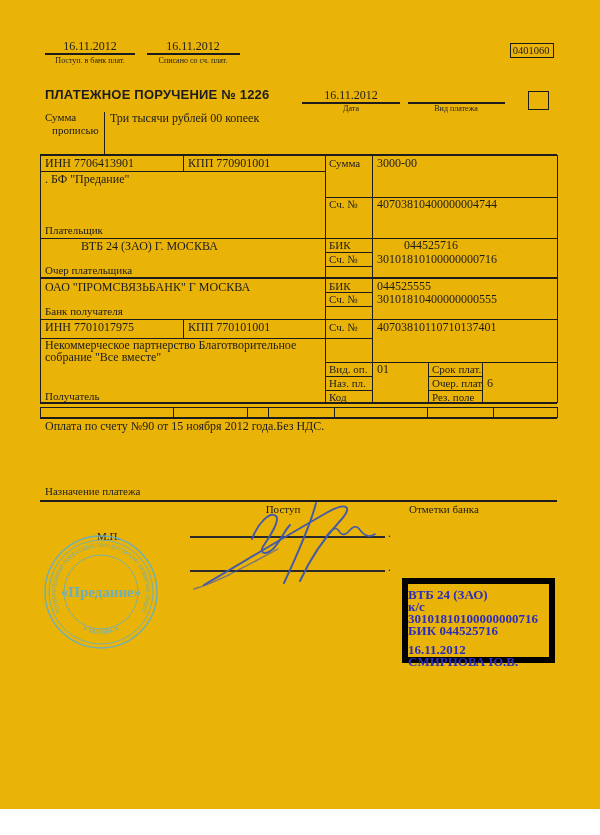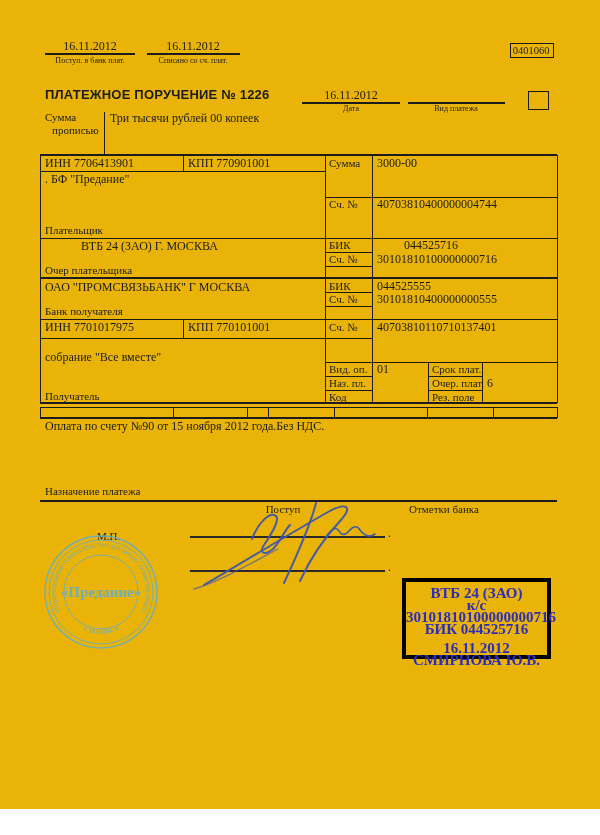--- a/index.html
+++ b/index.html
@@ -14,22 +14,22 @@
   .t{position:absolute;white-space:nowrap;font-size:12px;line-height:1.05;color:#1c1c1c;}
   .s8{font-size:8px;}
   .s10{font-size:10.5px;}
   .s11{font-size:11px;}
   .ctr{transform:translateX(-50%);}
   .title{font-family:"Liberation Sans", sans-serif;font-weight:bold;font-size:13px;letter-spacing:.2px;}
   svg.layer{position:absolute;left:0;top:0;}
   #grid{stroke:#1c1c1c;}
   .bank-stamp{
     position:absolute;left:402px;top:578px;width:141px;height:68px;
-    border:4px solid #000000;color:#2d2dbb;text-align:center;
-    font-family:"Liberation Serif", serif;font-weight:bold;font-size:15px;line-height:12px;
+    border:6px solid #000000;color:#2d2dbb;
+    font-family:"Liberation Serif", serif;font-weight:bold;font-size:13px;line-height:12px;
     padding-top:5px;
   }
   .bank-stamp .gap{height:7px;}
   .stamp-round{position:absolute;left:38px;top:530px;opacity:.85;}
 </style>
 </head>
 <body>
 
 <div id="page">
 
@@ -124,20 +124,21 @@
   <div class="t s11" style="left:329px;top:280.5px;">БИК</div>
   <div class="t" style="left:377px;top:280px;">044525555</div>
   <div class="t s11" style="left:329px;top:294px;">Сч. №</div>
   <div class="t" style="left:377px;top:293px;">30101810400000000555</div>
   <div class="t s11" style="left:45px;top:306px;">Банк получателя</div>
 
   <div class="t" style="left:45px;top:321px;">ИНН 7701017975</div>
   <div class="t" style="left:188px;top:321px;">КПП 770101001</div>
   <div class="t s11" style="left:329px;top:322px;">Сч. №</div>
   <div class="t" style="left:377px;top:321px;">40703810110710137401</div>
+  <div class="t" style="left:45px;top:339px;">Некоммерческое партнерство Благотворительное</div>
   <div class="t" style="left:45px;top:351px;">собрание "Все вместе"</div>
   <div class="t s11" style="left:45px;top:391px;">Получатель</div>
 
   <div class="t s11" style="left:329px;top:364px;">Вид. оп.</div>
   <div class="t" style="left:377px;top:363px;">01</div>
   <div class="t s11" style="left:432px;top:364px;">Срок плат.</div>
   <div class="t s11" style="left:329px;top:378px;">Наз. пл.</div>
   <div class="t s11" style="left:432px;top:378px;">Очер. плат.</div>
   <div class="t" style="left:487px;top:377px;">6</div>
   <div class="t s11" style="left:329px;top:392px;">Код</div>

